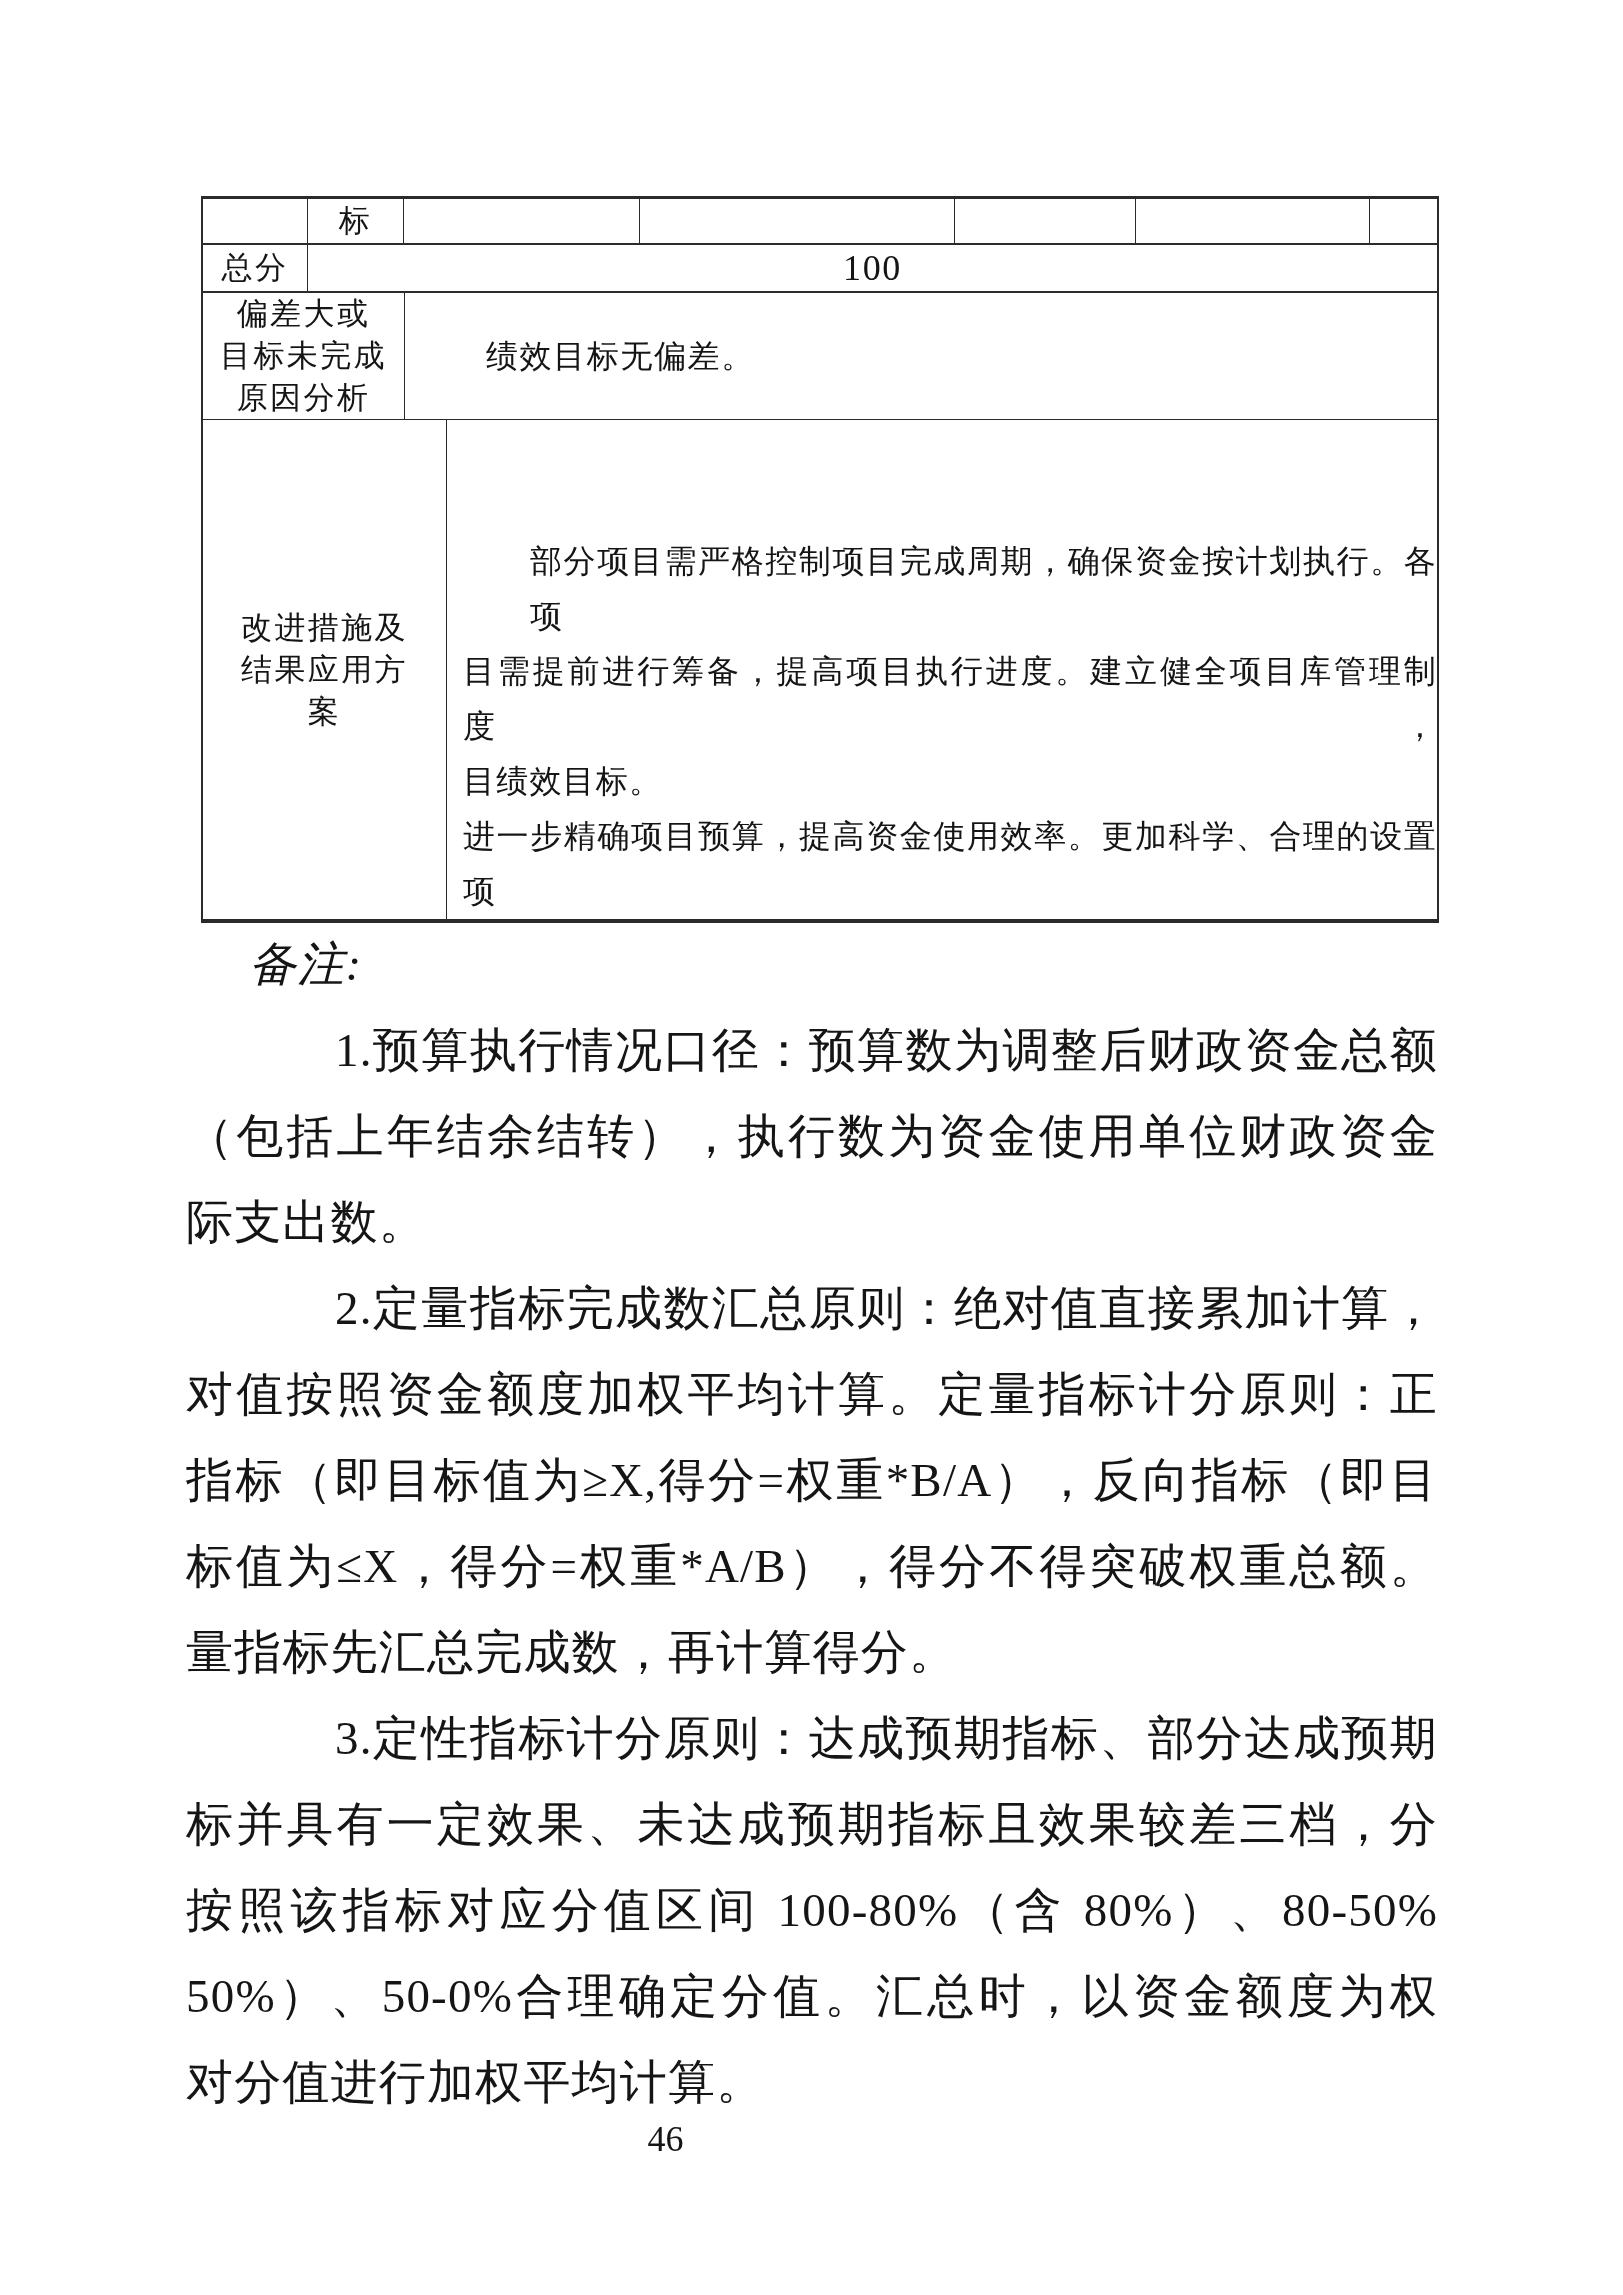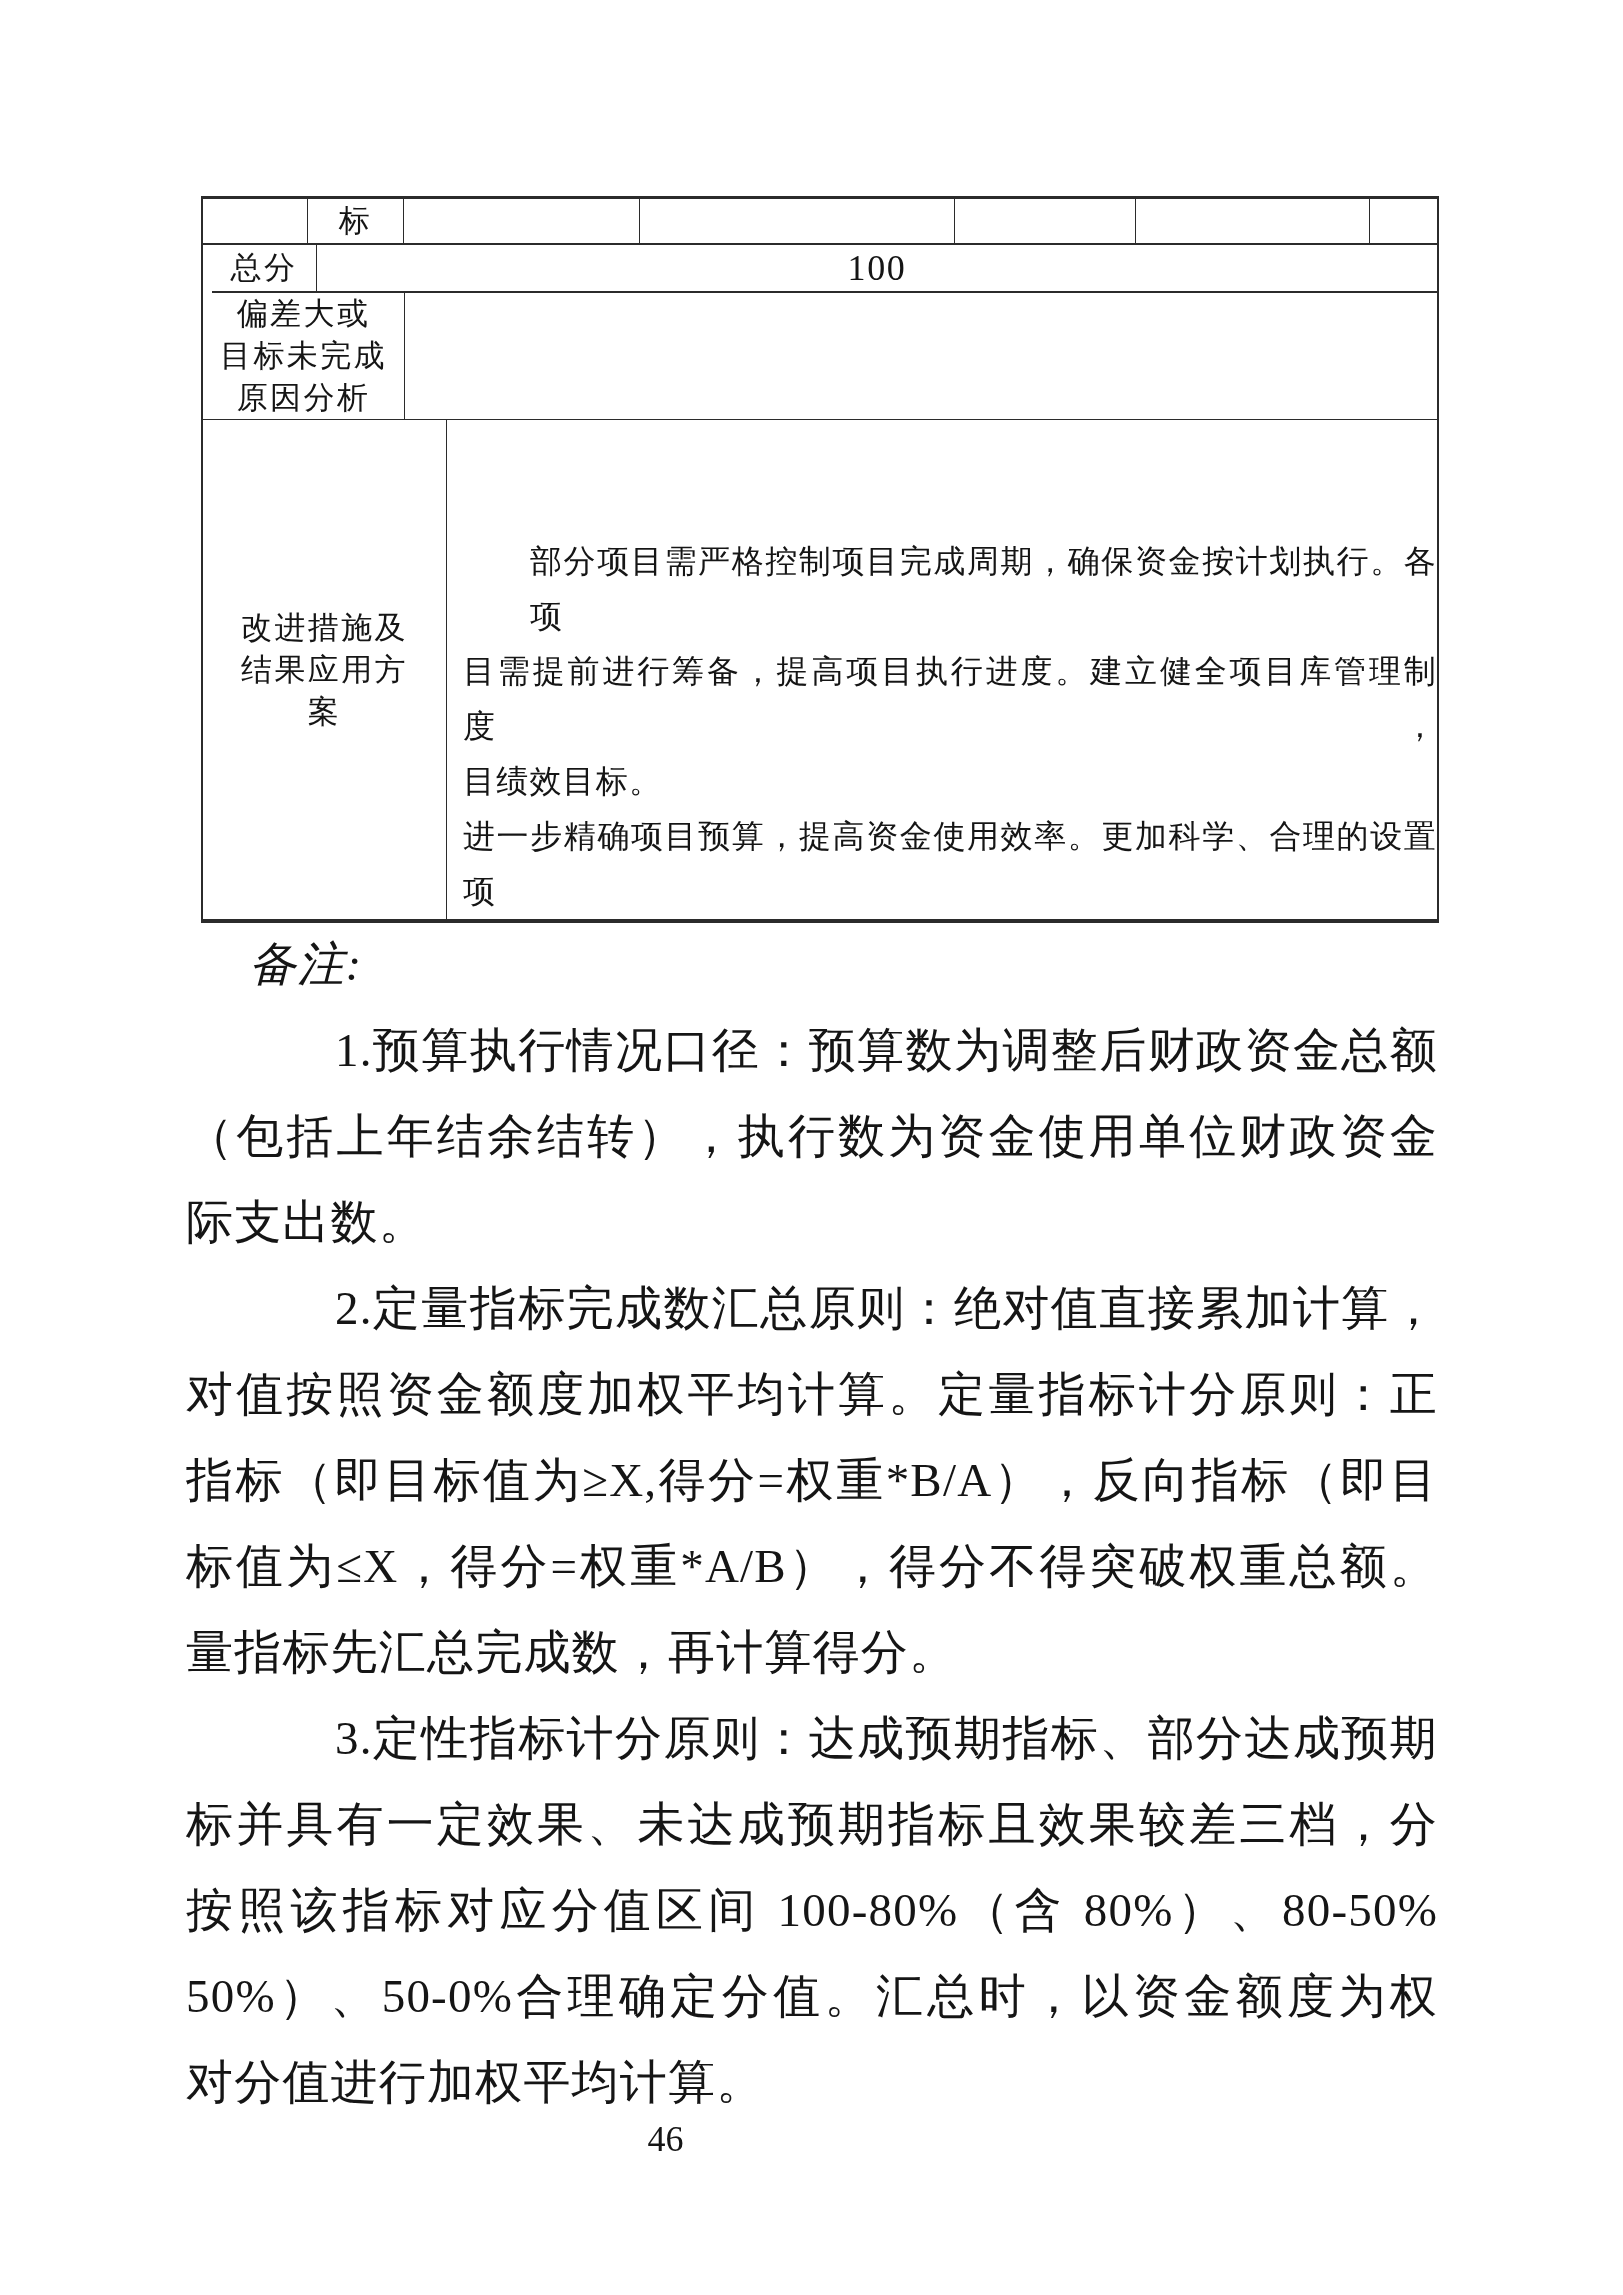--- a/index.html
+++ b/index.html
@@ -30,21 +30,21 @@
     border-bottom-width: 4px;
     display: flex;
     flex-direction: column;
   }
   .trow {
     display: flex;
     box-sizing: border-box;
     border-bottom: 2.4px solid #2b2b2b;
   }
   .trow.r1 { height: 70px; }
-  .trow.r2 { height: 74px; margin-left: 9px; }
+  .trow.r2 { height: 74px; }
   .trow.r3 { height: 190px; border-bottom-width: 1.6px; }
   .trow.r4 { flex: 1; border-bottom: none; }
   .tcell {
     box-sizing: border-box;
     border-right: 1.6px solid #2b2b2b;
     display: flex;
     flex-direction: column;
     align-items: center;
     justify-content: center;
     overflow: hidden;
@@ -150,20 +150,23 @@
         <span>100</span>
       </div>
     </div>
 
     <div class="trow r3">
       <div class="tcell" style="width:202px">
         <span class="lab-line">偏差大或</span>
         <span class="lab-line">目标未完成</span>
         <span class="lab-line">原因分析</span>
       </div>
+      <div class="tcell last cell-content3">
+        <div class="c3line">绩效目标无偏差。</div>
+      </div>
     </div>
 
     <div class="trow r4">
       <div class="tcell" style="width:244px">
         <span class="lab-line">改进措施及</span>
         <span class="lab-line">结果应用方</span>
         <span class="lab-line">案</span>
       </div>
       <div class="tcell last cell-content4">
         <div class="c4line first">部分项目需严格控制项目完成周期，确保资金按计划执行。各项</div>

